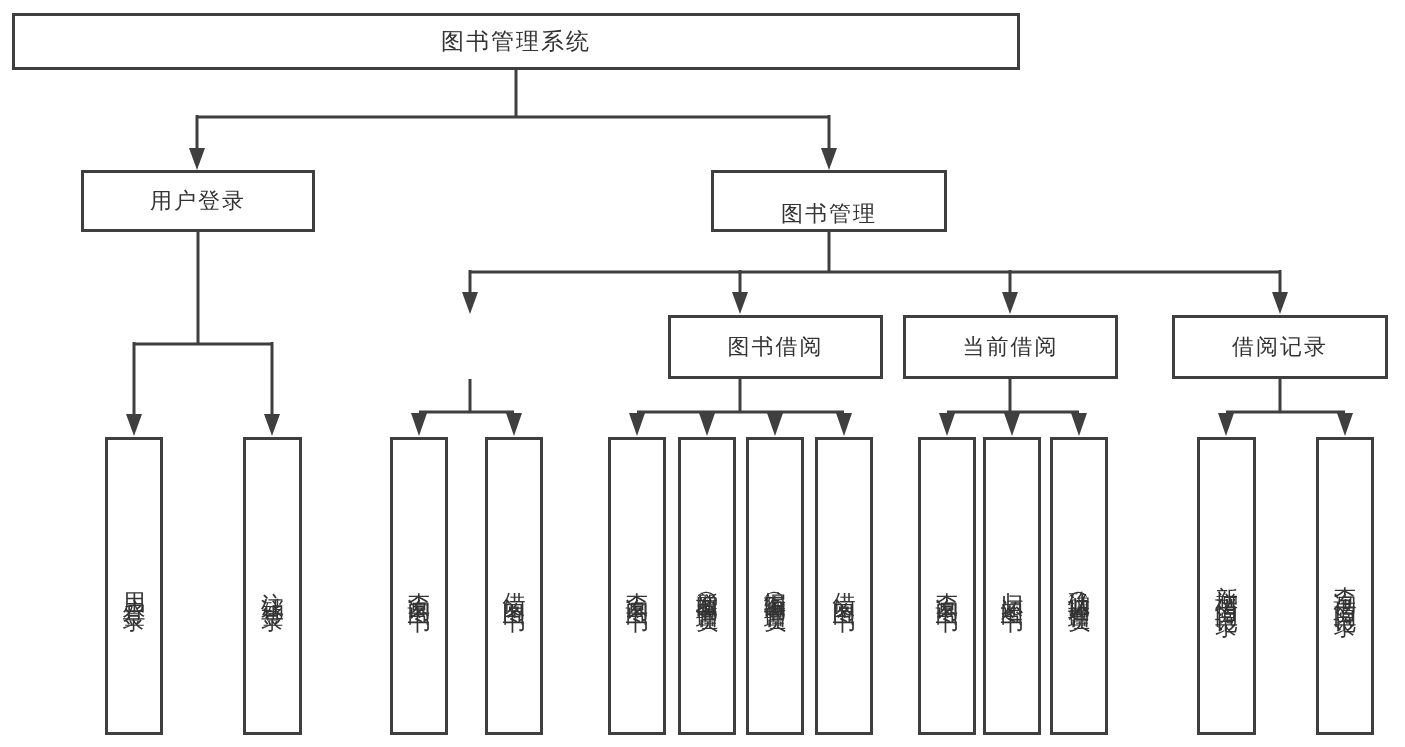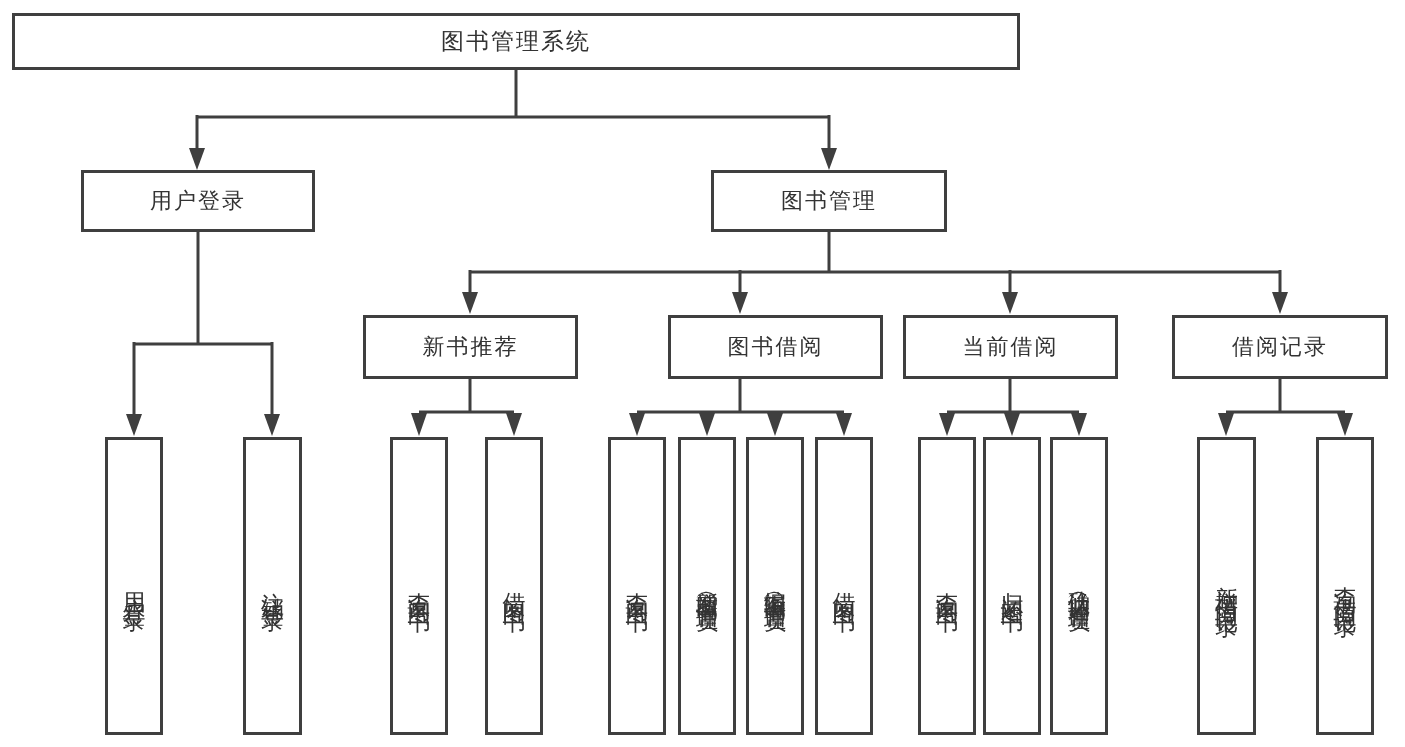--- a/index.html
+++ b/index.html
@@ -106,27 +106,24 @@
     <polygon points="1337,413 1353,413 1345,436"></polygon>
   </svg>
 
   <div class="box h root" style="left:12px;top:13px;width:1008px;height:57px;justify-content:center;">
     <span>图书管理系统</span>
   </div>
 
   <div class="box h" style="left:81px;top:170px;width:234px;height:62px;">
     <span>用户登录</span>
   </div>
-  <div class="box h" style="left:711px;top:170px;width:236px;height:62px;">
+  <div class="box h" style="left:711px;top:170px;width:236px;height:62px;align-items:flex-end;">
     <span>图书管理</span>
   </div>
 
-  <div class="box h" style="left:363px;top:315px;width:215px;height:64px;">
-    <span>新书推荐</span>
-  </div>
   <div class="box h" style="left:633px;top:315px;width:215px;height:64px;margin-left:35px;">
     <span>图书借阅</span>
   </div>
   <div class="box h" style="left:903px;top:315px;width:215px;height:64px;">
     <span>当前借阅</span>
   </div>
   <div class="box h" style="left:1172px;top:315px;width:216px;height:64px;">
     <span>借阅记录</span>
   </div>
 

